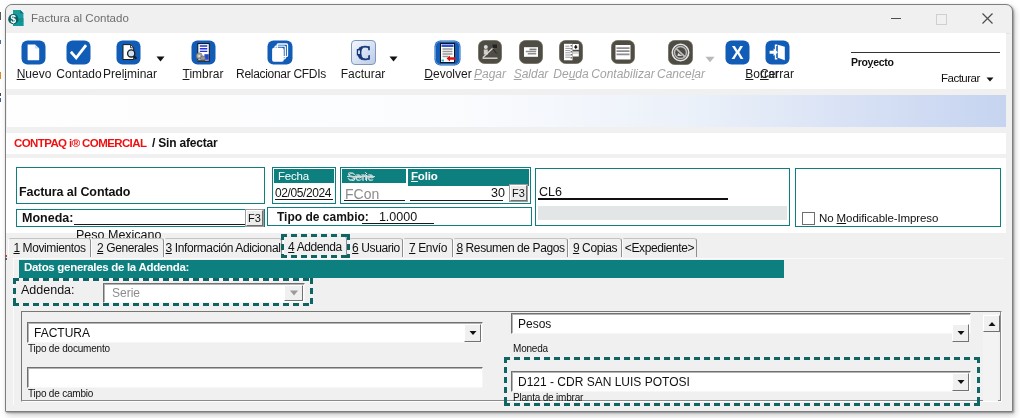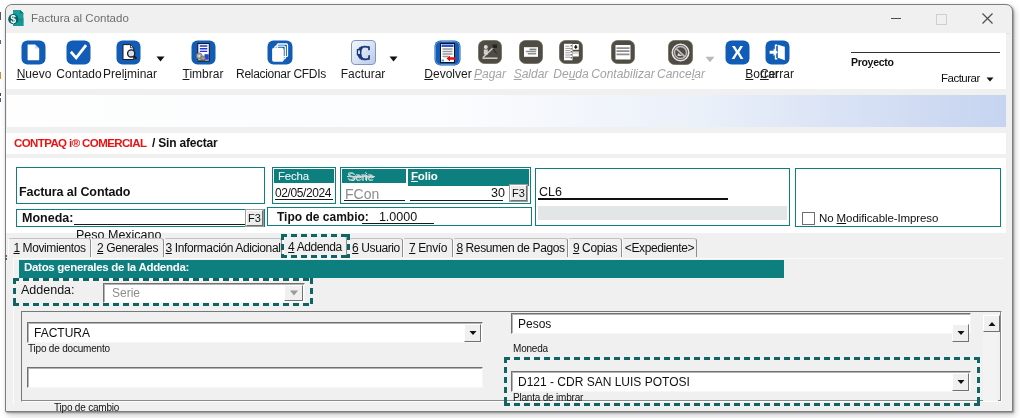--- a/index.html
+++ b/index.html
@@ -303,21 +303,21 @@
   <div style="position:absolute;left:6px;top:3px;color:#111;">FACTURA</div>
 </div>
 <div class="cbtn" style="left:464px;top:324px;width:15px;height:16px;">
   <svg width="8" height="5" viewBox="0 0 8 5">
         <path d="M0.5 0.5 L7.5 0.5 L4 4.5 Z" fill="#111"></path>
       </svg>
 </div>
 <div class="abs slabel" style="left:28px;top:343px;">Tipo de documento</div>
 
 <div class="combo" style="left:27px;top:367px;width:454px;height:19px;"></div>
-<div class="abs slabel" style="left:28px;top:402px;margin-left:26px;">Tipo de cambio</div>
+<div class="abs slabel" style="left:28px;top:388px;">Tipo de cambio</div>
 
 <div class="combo" style="left:511px;top:313px;width:458px;height:19px;">
   <div style="position:absolute;left:6px;top:3px;color:#111;">Pesos</div>
 </div>
 <div class="cbtn" style="left:952px;top:324px;width:15px;height:16px;">
   <svg width="8" height="5" viewBox="0 0 8 5">
         <path d="M0.5 0.5 L7.5 0.5 L4 4.5 Z" fill="#111"></path>
       </svg>
 </div>
 <div class="abs slabel" style="left:513px;top:343px;">Moneda</div>

